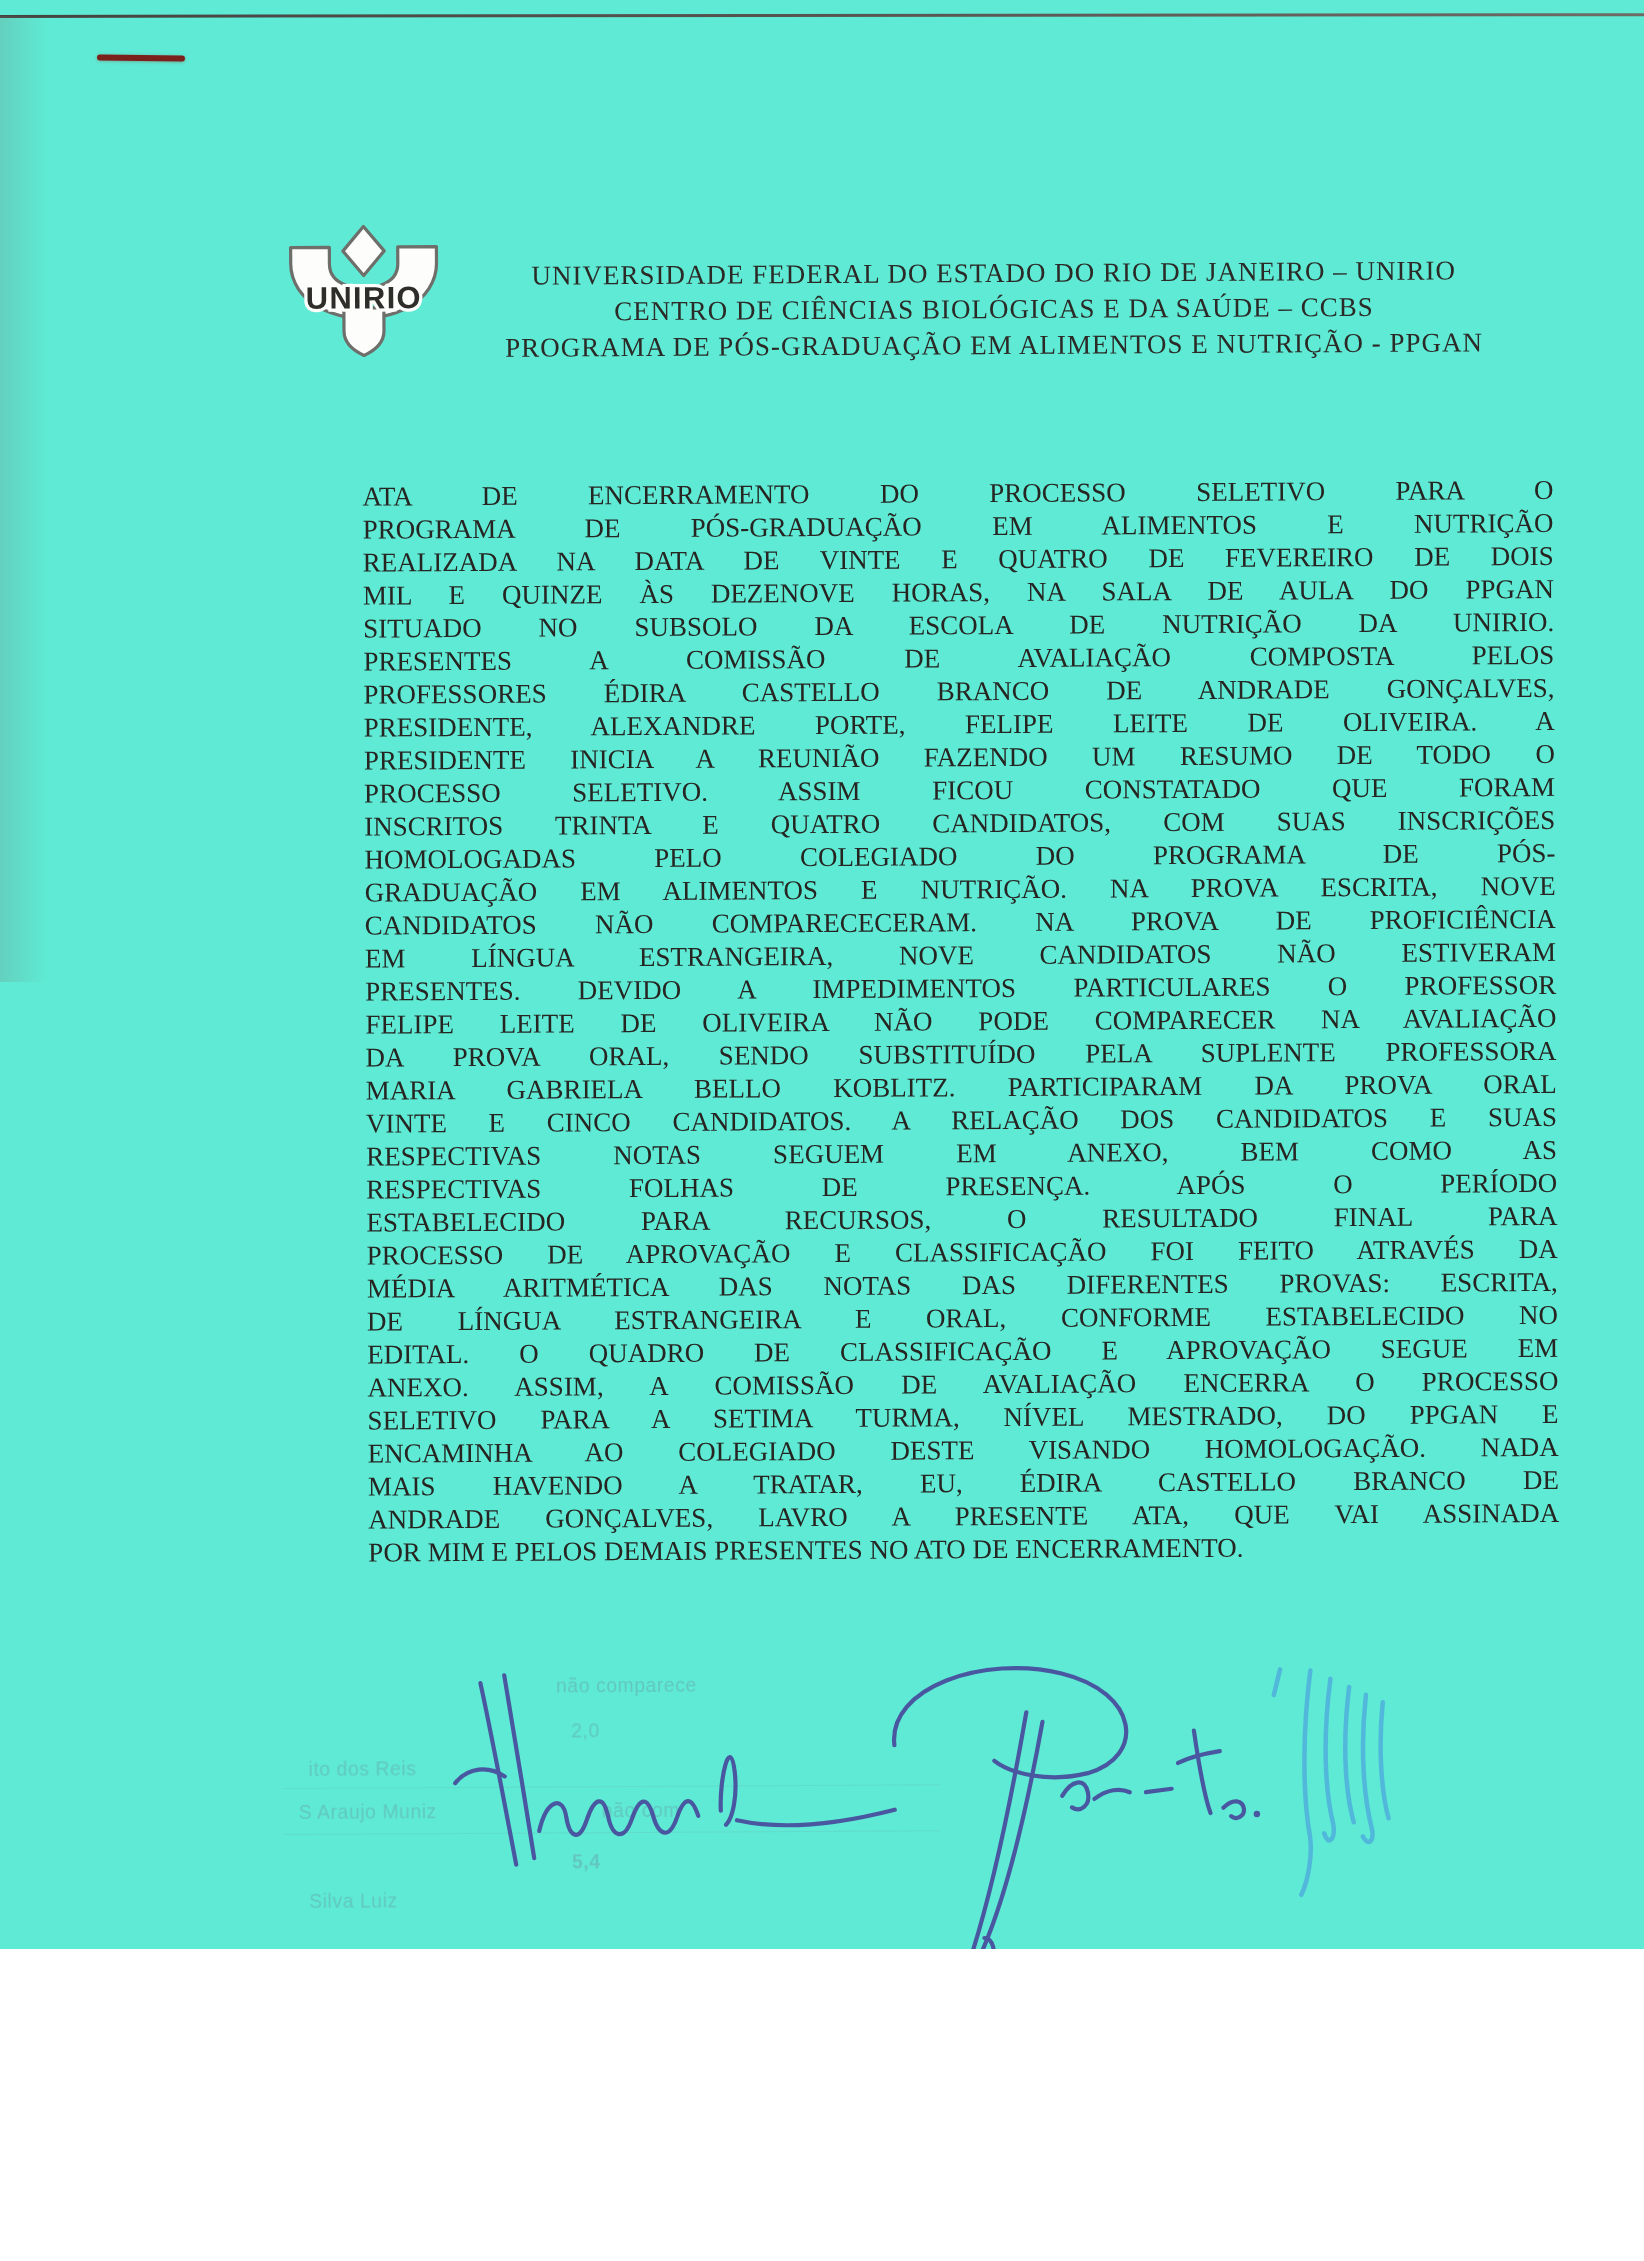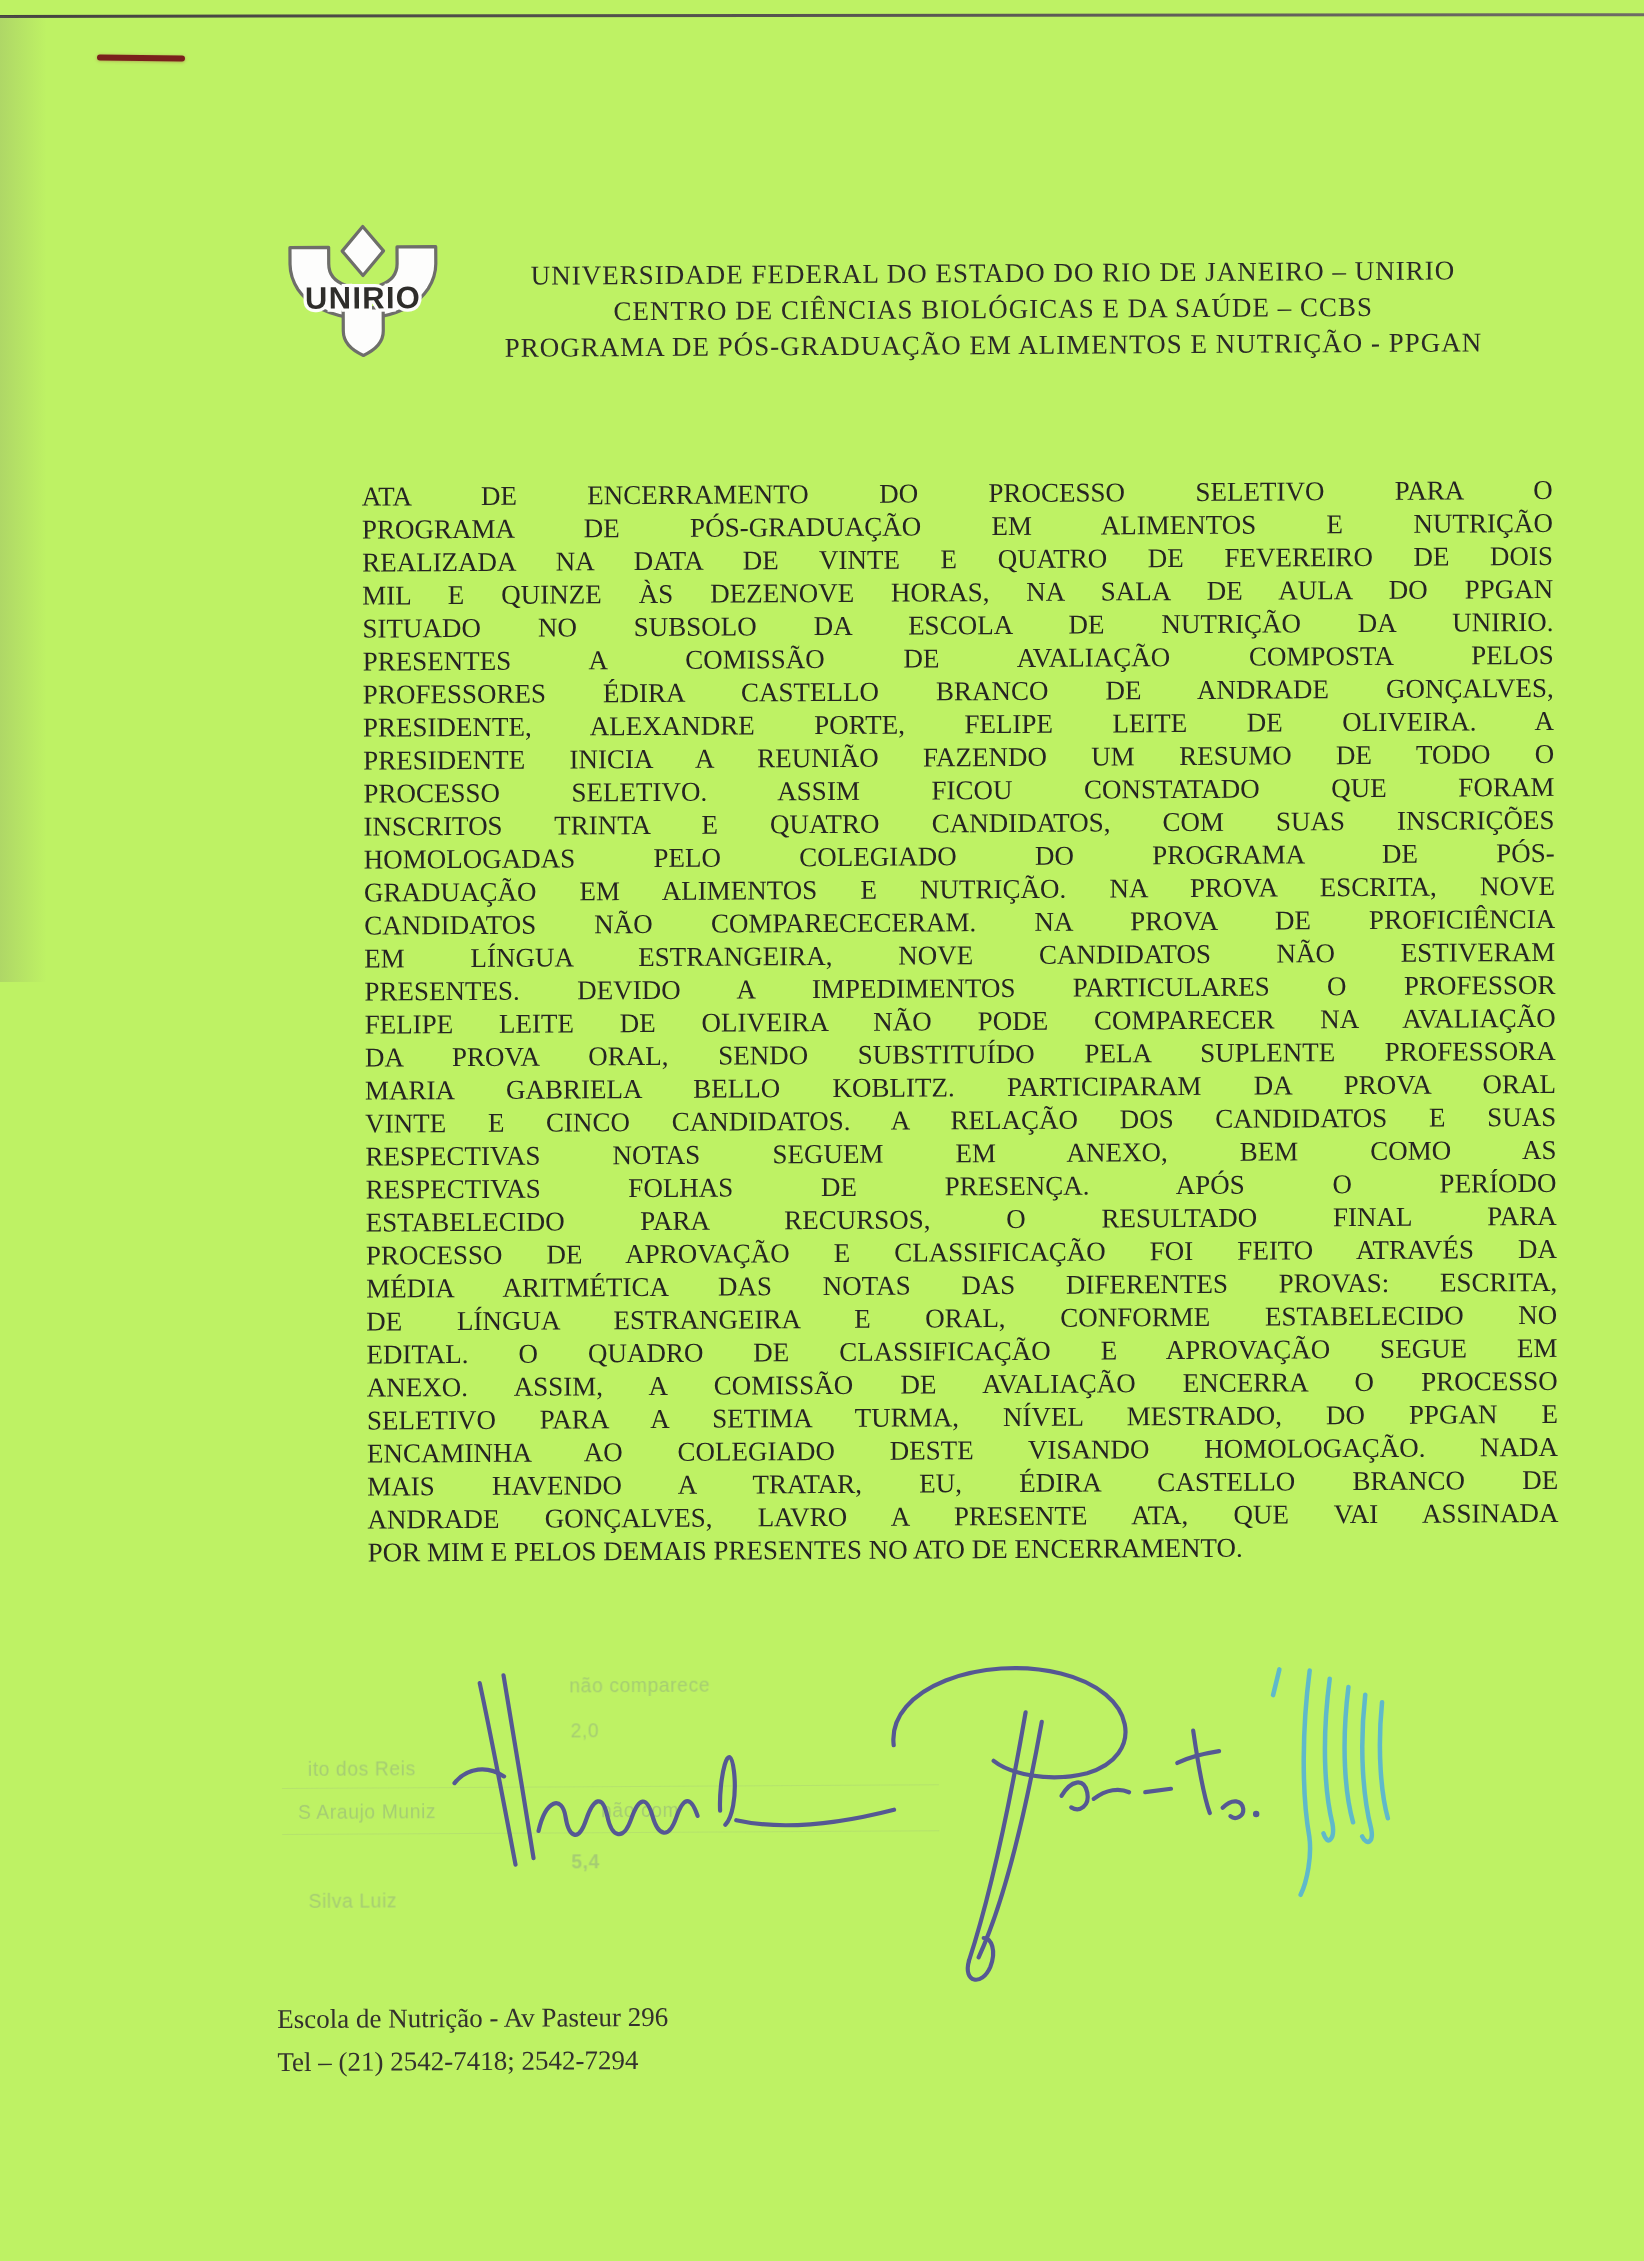--- a/index.html
+++ b/index.html
@@ -1,19 +1,19 @@
 <!DOCTYPE html>
 <html style="font-size:10.3px"><head>
 <meta charset="utf-8">
 <title>Document</title>
 <style>
   html,body{margin:0;padding:0;background:#ffffff;}
   .canvas{
-    position:relative;width:1644px;height:2261px;overflow:hidden;
-    background:#bef264;
+    position:relative;width:1644px;height:1949px;overflow:hidden;
+    background:#5eead4;
     font-family:"Liberation Serif","DejaVu Serif",serif;
   }
   .top-edge{
     position:absolute;left:0;top:13.5px;width:102%;height:3.2px;
     background:linear-gradient(to right,#45433f,#5a5753 55%,#6f6c66);
     transform:rotate(-0.06deg);
   }
   .left-shadow{
     position:absolute;left:0;top:15.5px;width:55px;height:966px;
     background:linear-gradient(to right,rgba(120,118,112,.22),rgba(120,118,112,0) 85%);
@@ -110,21 +110,21 @@
         <div class="line">SELETIVO PARA A SETIMA TURMA, NÍVEL MESTRADO, DO PPGAN E</div>
         <div class="line">ENCAMINHA AO COLEGIADO DESTE VISANDO HOMOLOGAÇÃO. NADA</div>
         <div class="line">MAIS HAVENDO A TRATAR, EU, ÉDIRA CASTELLO BRANCO DE</div>
         <div class="line">ANDRADE GONÇALVES, LAVRO A PRESENTE ATA, QUE VAI ASSINADA</div>
         <div class="line">POR MIM E PELOS DEMAIS PRESENTES NO ATO DE ENCERRAMENTO.</div>
       </div>
 
     <div class="ghost-layer">
       <div class="ghost-rule" style="left:277px;top:1785px;width:657px;"></div>
       <div class="ghost-rule" style="left:277px;top:1831px;width:657px;"></div>
-    <span class="ghost" style="left: 565px; top: 1674px;">não comparece</span>
+    <span class="ghost" style="left: 551px; top: 1674px;">não comparece</span>
         <span class="ghost" style="left: 566px; top: 1719px;">2,0</span>
         <span class="ghost" style="left: 303px; top: 1756px;">ito dos Reis</span>
         <span class="ghost" style="left: 293px; top: 1799px;">S Araujo Muniz</span>
         <span class="ghost" style="left: 596px; top: 1799px;">não com</span>
         <span class="ghost" style="left: 303px; top: 1888px;">Silva Luiz</span>
         <span class="ghost" style="left: 566px; top: 1850px; font-weight: bold;">5,4</span>
       </div>
 
     <svg class="sig-svg" style="left:438px;top:1636px;" width="902" height="361" viewBox="0 0 1400 560">
       <g fill="none" stroke="#47439a" stroke-width="6.5" stroke-linecap="round" opacity="0.88">

